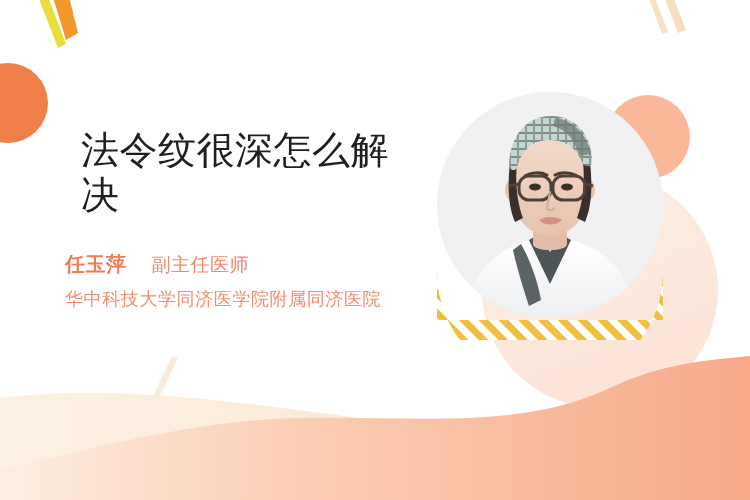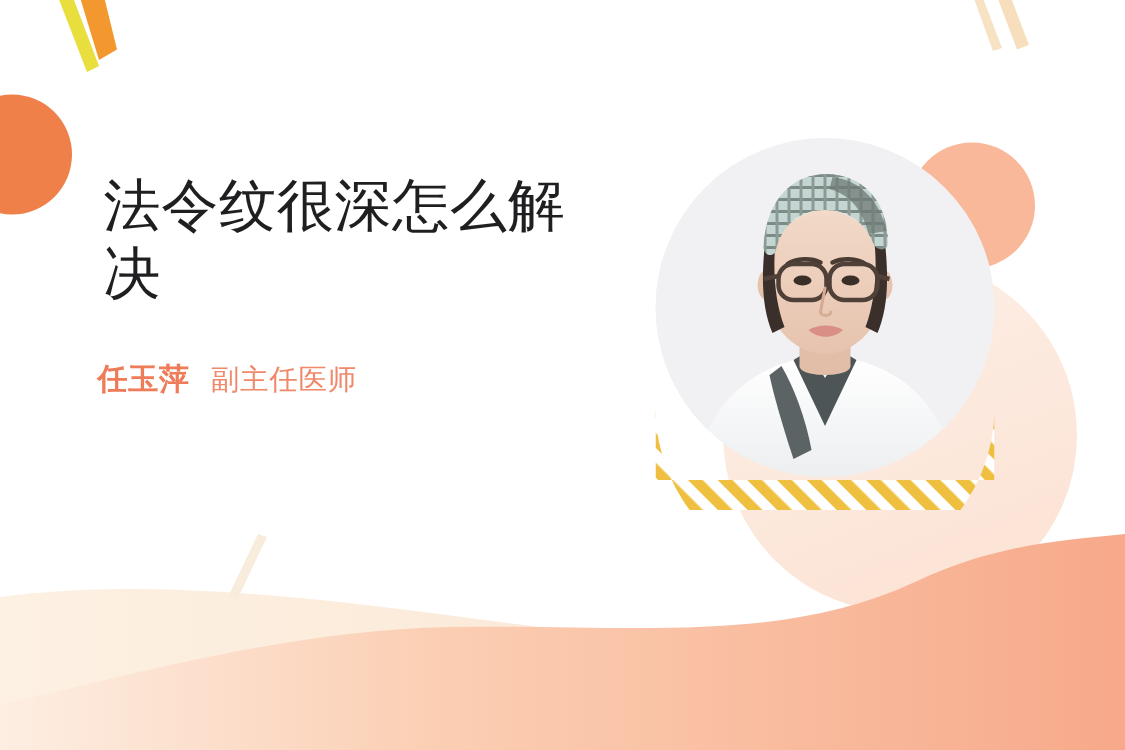--- a/index.html
+++ b/index.html
@@ -32,38 +32,38 @@
     left: 65px;
     top: 112px;
     width: 400px;
   }
   .cover-title {
     font-size: 38px;
     line-height: 1.18;
     font-weight: 400;
     color: #1f1f22;
     letter-spacing: 0.5px;
-    margin: 4px;
+    margin: 16px;
     width: 340px;
   }
   .doctor-line {
     margin-top: 33px;
     white-space: nowrap;
   }
   .doctor-name {
     font-size: 20px;
     font-weight: bold;
     color: #ee7c58;
     letter-spacing: 0.5px;
   }
   .doctor-rank {
     font-size: 19px;
     font-weight: 400;
     color: #f0886a;
-    margin-left: 14px;
+    margin-left: 25px;
     letter-spacing: 0.5px;
   }
   .doctor-hospital,
   .doctor-dept {
     font-size: 18px;
     font-weight: 400;
     color: #f28d70;
     letter-spacing: 0.6px;
     line-height: 1.42;
     white-space: nowrap;
@@ -211,16 +211,17 @@
     </div>
   </div>
 
   <div class="text-block">
     <h1 class="cover-title">法令纹很深怎么解决</h1>
 
     <div class="doctor-line">
       <span class="doctor-name">任玉萍</span><span class="doctor-rank">副主任医师</span>
     </div>
 
+    <div class="doctor-hospital">华中科技大学同济医学院附属同济医院</div>
 
   </div>
 
 </div>
 
 </body></html>

